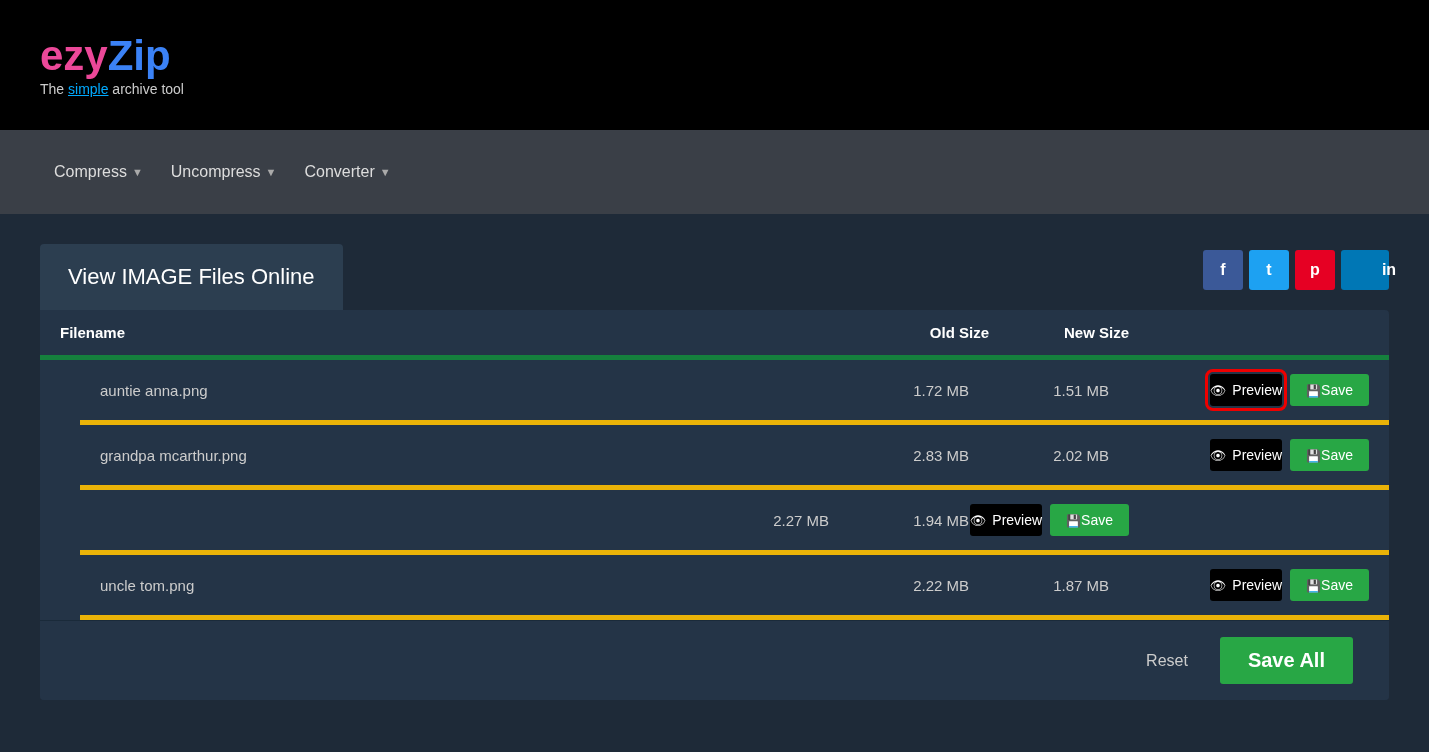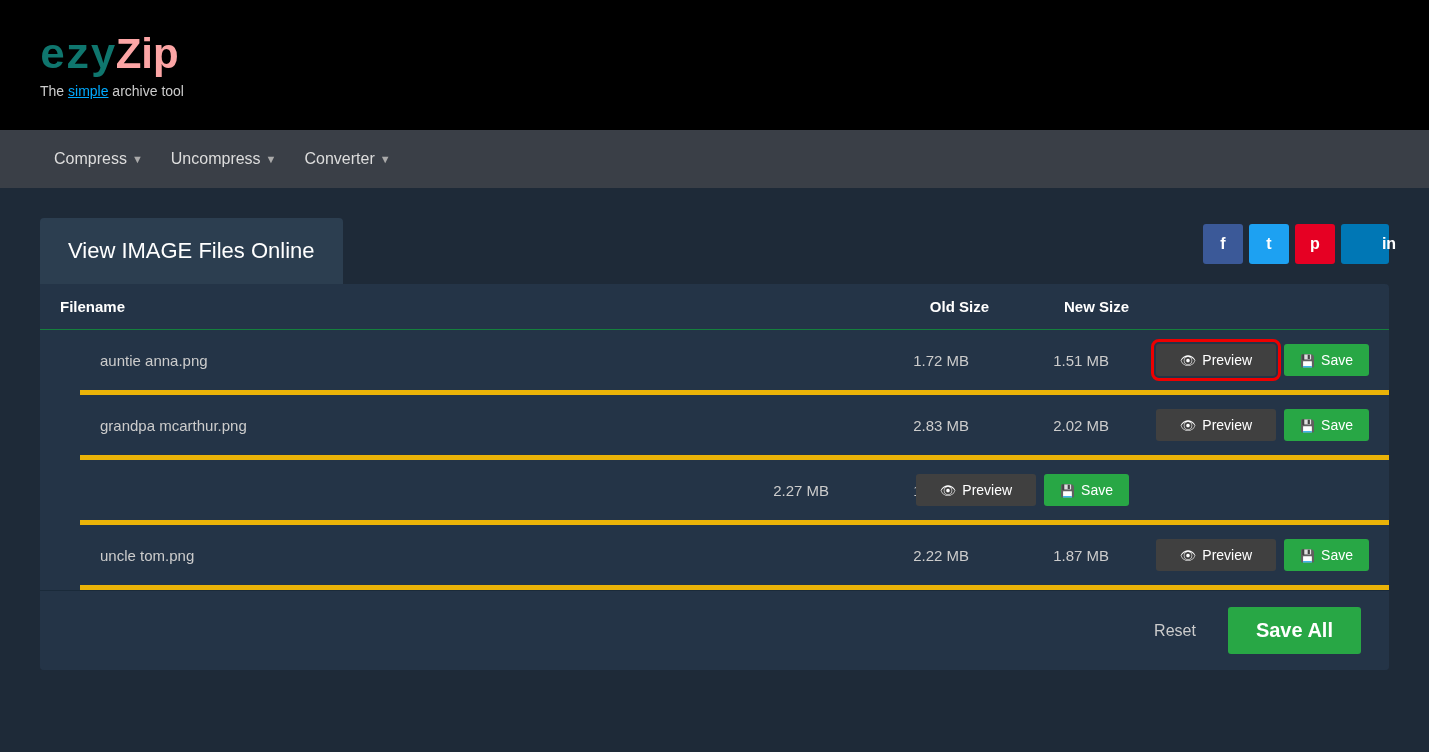--- a/index.html
+++ b/index.html
@@ -8,29 +8,29 @@
     
     .header {
       background: #000;
       display: flex;
       align-items: center;
       padding: 18px 40px;
       min-height: 130px;
     }
     .logo-container { display: flex; flex-direction: column; }
     .logo-text { font-size: 42px; font-weight: bold; line-height: 1.1; }
-    .logo-ezy { color: #0f766e; font-family: Liberation Mono, monospace; }
-    .logo-zip { color: #fca5a5; }
+    .logo-ezy { color: #ec4899; }
+    .logo-zip { color: #3b82f6; }
     .logo-tagline { color: #ccc; font-size: 14px; margin-top: 2px; }
     .logo-simple { color: #00aaff; text-decoration: underline; }
 
     
     .nav {
       background: #3a3f47;
-      padding: 4px 40px;
+      padding: 17px 40px;
       display: flex;
       align-items: center;
       min-height: 55px;
     }
     .nav-item {
       color: #ddd;
       font-size: 16px;
       padding: 16px 14px;
       cursor: pointer;
       display: flex;
@@ -88,21 +88,21 @@
     .file-table {
       background: #243447;
       border-radius: 0 4px 4px 4px;
       overflow: hidden;
       width: 100%;
     }
     .table-header-row {
       display: grid;
       grid-template-columns: 1fr 140px 140px 240px;
       padding: 14px 20px;
-      border-bottom: 1px solid #15803d;
+      border-bottom: 5px solid #15803d;
     }
     .col-header {
       font-weight: bold;
       font-size: 15px;
       color: #fff;
     }
     .col-header.right { text-align: right; }
 
     .file-row {
       display: grid;
@@ -111,57 +111,57 @@
       border-bottom: 5px solid #eab308;
       align-items: center;
       margin-left: 40px;
     }
     .file-row:last-of-type { border-bottom: none; }
     .file-name { color: #ccc; font-size: 15px; }
     .file-size { color: #ccc; font-size: 15px; text-align: right; padding-right: 20px; }
     .file-actions { display: flex; gap: 8px; align-items: center; justify-content: flex-end; }
 
     .btn-preview {
-      background: #404040;
-      color: #fff;
-      border: none;
-      padding: 8px 24px;
+      background: #000000;
+      color: #fff;
+      border: none;
+      padding: 8px 0;
       cursor: pointer;
       font-size: 14px;
       border-radius: 3px;
       display: flex;
       align-items: center;
       gap: 6px;
     }
     .btn-save {
       background: #28a745;
       color: #fff;
       border: none;
       padding: 8px 16px;
       cursor: pointer;
       font-size: 14px;
       border-radius: 3px;
       display: flex;
       align-items: center;
-      gap: 6px;
+      gap: 0;
     }
 
     
     .highlighted-preview {
       outline: 3px solid #e00;
       outline-offset: 2px;
     }
 
     
     .bottom-actions {
       display: flex;
       justify-content: flex-end;
       align-items: center;
       gap: 16px;
-      padding: 16px 28px;
+      padding: 16px 36px;
       background: #243447;
       border-top: 1px solid #1a2a3a;
     }
     .btn-reset {
       background: transparent;
       color: #ccc;
       border: none;
       font-size: 16px;
       cursor: pointer;
       padding: 10px 16px;

